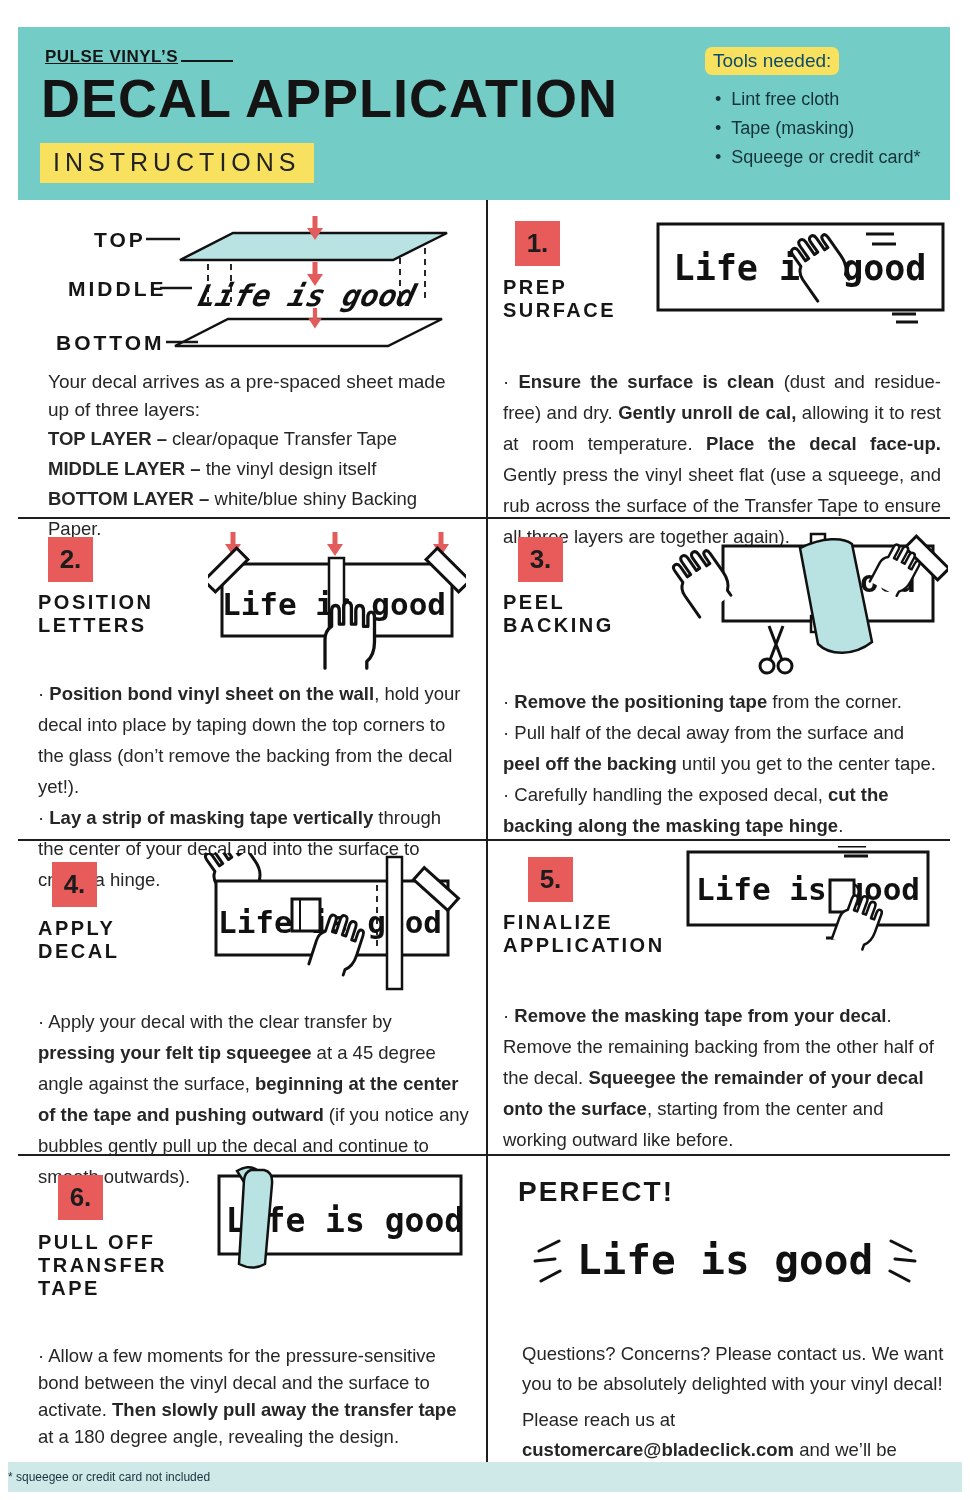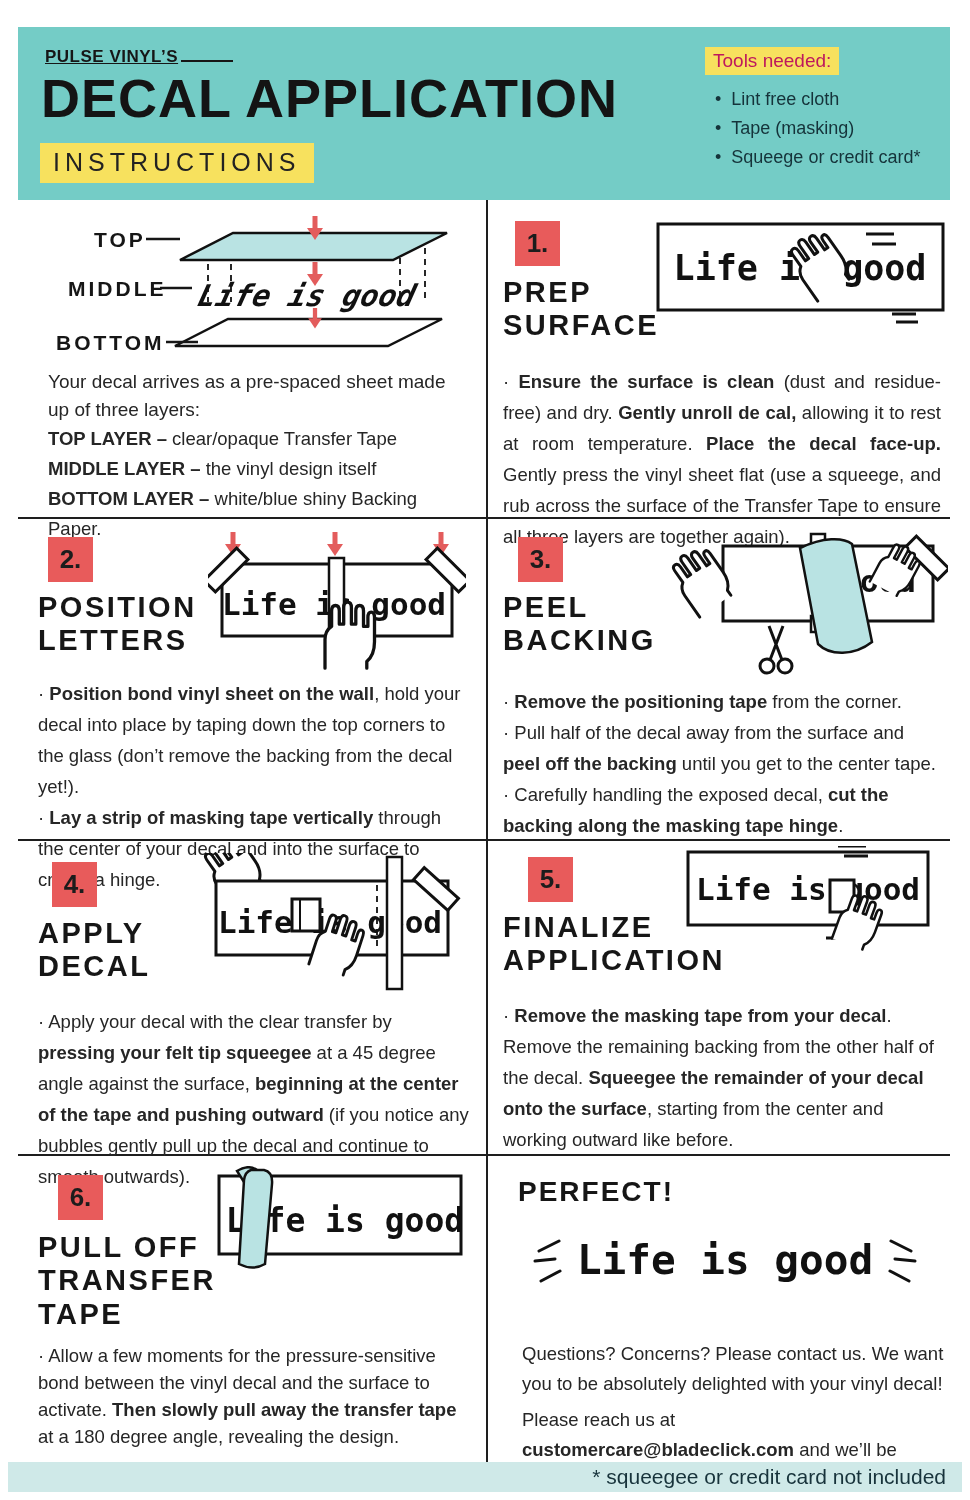--- a/index.html
+++ b/index.html
@@ -9,53 +9,53 @@
 
   
   .hdr{position:absolute;left:18px;top:27px;width:932px;height:173px;background:#74ccc6;}
   .brand{position:absolute;left:27px;top:20px;font-size:17px;font-weight:700;letter-spacing:.5px;color:#161616;text-decoration:underline;}
   .brand-line{display:inline-block;width:52px;border-bottom:2px solid #161616;margin-left:3px;}
   .main-title{position:absolute;left:23px;top:40px;margin:0;font-size:54px;font-weight:700;
               letter-spacing:1px;color:#141414;}
   .subtitle{position:absolute;left:22px;top:116px;background:#f7e15e;color:#222;
             font-size:25px;letter-spacing:5px;padding:5px 13px 6px;}
   .tools{position:absolute;left:687px;top:20px;width:250px;}
-  .tools-label{display:inline-block;background:#f7e15e;font-size:19px;color:#be185d;padding:3px 8px;}
+  .tools-label{display:inline-block;background:#f7e15e;font-size:19px;color:#0c4a6e;padding:3px 8px;border-radius:7px;}
   .tools ul{list-style:none;margin:10px 0 0 10px;padding:0;font-size:18px;color:#15333a;line-height:1.6;}
   .tools li::before{content:"•";margin-right:10px;}
 
   
   .vline{position:absolute;left:486px;top:200px;width:2px;height:1262px;background:#1e1e1e;}
   .hline{position:absolute;left:18px;width:932px;height:2px;background:#1e1e1e;}
 
   
   .numbox{position:absolute;width:45px;height:45px;background:#e85b5b;display:flex;
           align-items:center;justify-content:center;font-size:26px;font-weight:800;color:#1c1c1c;}
-  .step-title{position:absolute;margin:0;font-size:29px;font-weight:800;letter-spacing:2.5px;
+  .step-title{position:absolute;margin:0;font-size:20px;font-weight:800;letter-spacing:2.5px;
               line-height:1.15;color:#161616;white-space:pre-line;}
   .body{position:absolute;font-size:18.5px;line-height:31px;color:#262626;}
   .body p{margin:0;}
   .body b{font-weight:700;text-align:right;}
   .just{text-align:justify;}
   .decal-font{font-family:"DejaVu Sans Mono",monospace;font-weight:700;}
 
   svg text.decal{font-family:"DejaVu Sans Mono",monospace;font-weight:700;fill:#111;}
   svg text.lbl{font-family:"Liberation Sans",sans-serif;font-weight:800;letter-spacing:3px;fill:#161616;font-size:21px;}
   svg text.script{font-family:"DejaVu Sans Mono",monospace;font-weight:700;font-style:italic;fill:#111;}
 
   
   .perfect-head{position:absolute;margin:0;font-size:28px;font-weight:800;letter-spacing:2px;color:#161616;}
   .perfect-decal{position:absolute;left:505px;top:1236px;width:440px;display:flex;
                  align-items:center;justify-content:center;gap:14px;}
   .perfect-decal span{font-size:41px;color:#111;}
   .pp{position:absolute;font-size:18.5px;line-height:30px;color:#262626;}
   .pp b{font-weight:700;}
 
   .footer{position:absolute;left:8px;top:1462px;width:954px;height:30px;background:#cfe9e8;
-          font-size:21px;color:#17333b;text-align:right;line-height:30px;box-sizing:border-box;padding-right:16px;}
+          font-size:12px;color:#17333b;text-align:left;line-height:30px;box-sizing:border-box;padding-right:16px;}
 </style>
 </head>
 <body>
 
 <div class="sheet">
 
   <svg width="0" height="0" style="position:absolute">
     <defs>
       <g id="hand">
         <path d="M10 62 L10 36 Q10 28 16 24 L16 10 Q16 5 19.5 5 Q23 5 23 10 L23 22 L27 22 L27 7 Q27 2 30.5 2 Q34 2 34 7 L34 22 L38 22 L38 10 Q38 5 41.5 5 Q45 5 45 10 L45 24 L49 24 L49 16 Q49 11 52 11 Q55 11 55 16 L55 38 Q55 50 48 56 L48 62" fill="#fff" stroke="#111" stroke-width="3" stroke-linejoin="round" stroke-linecap="round"></path>

